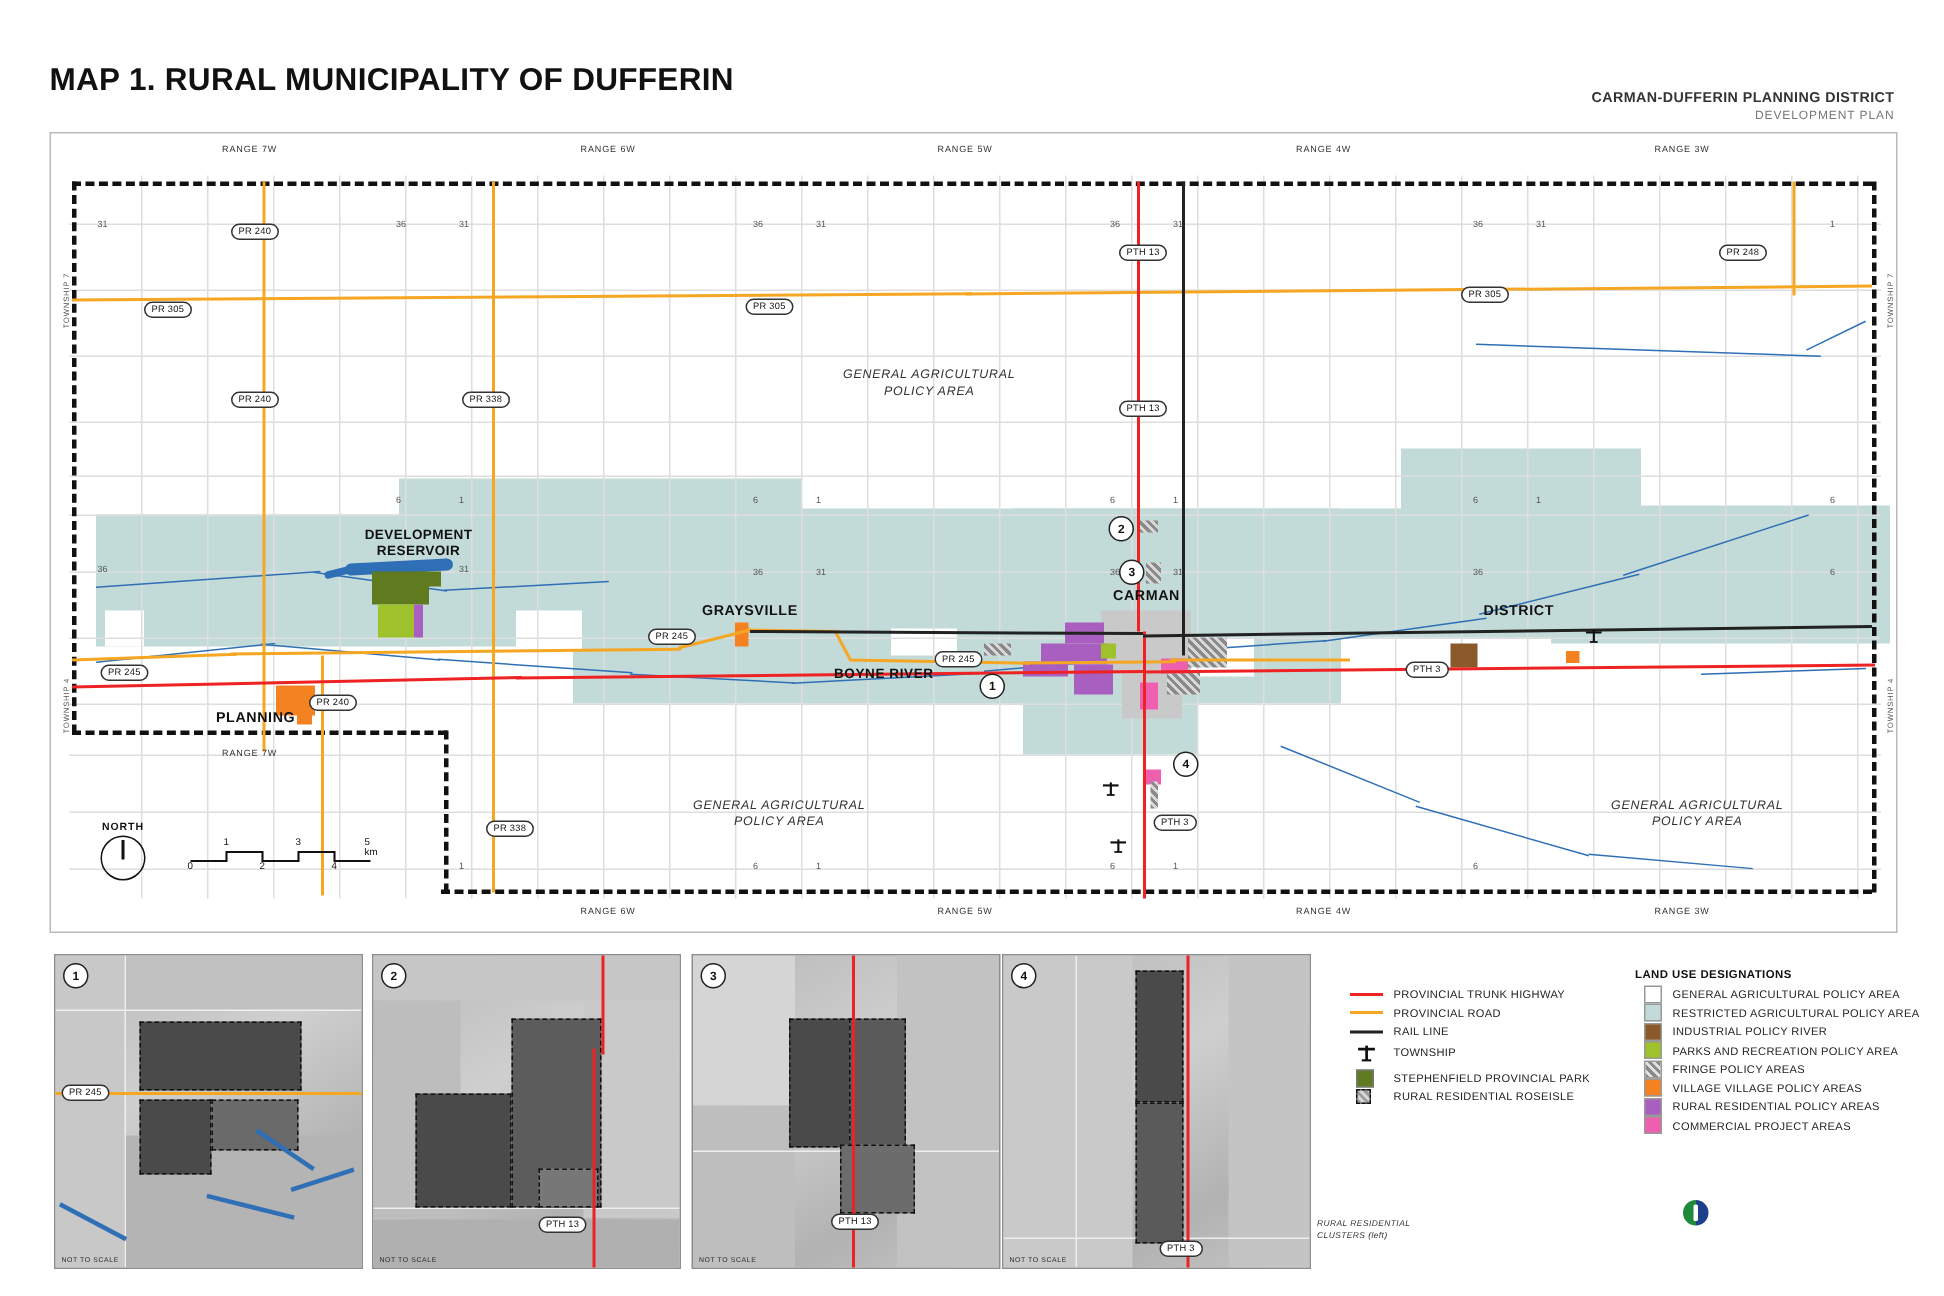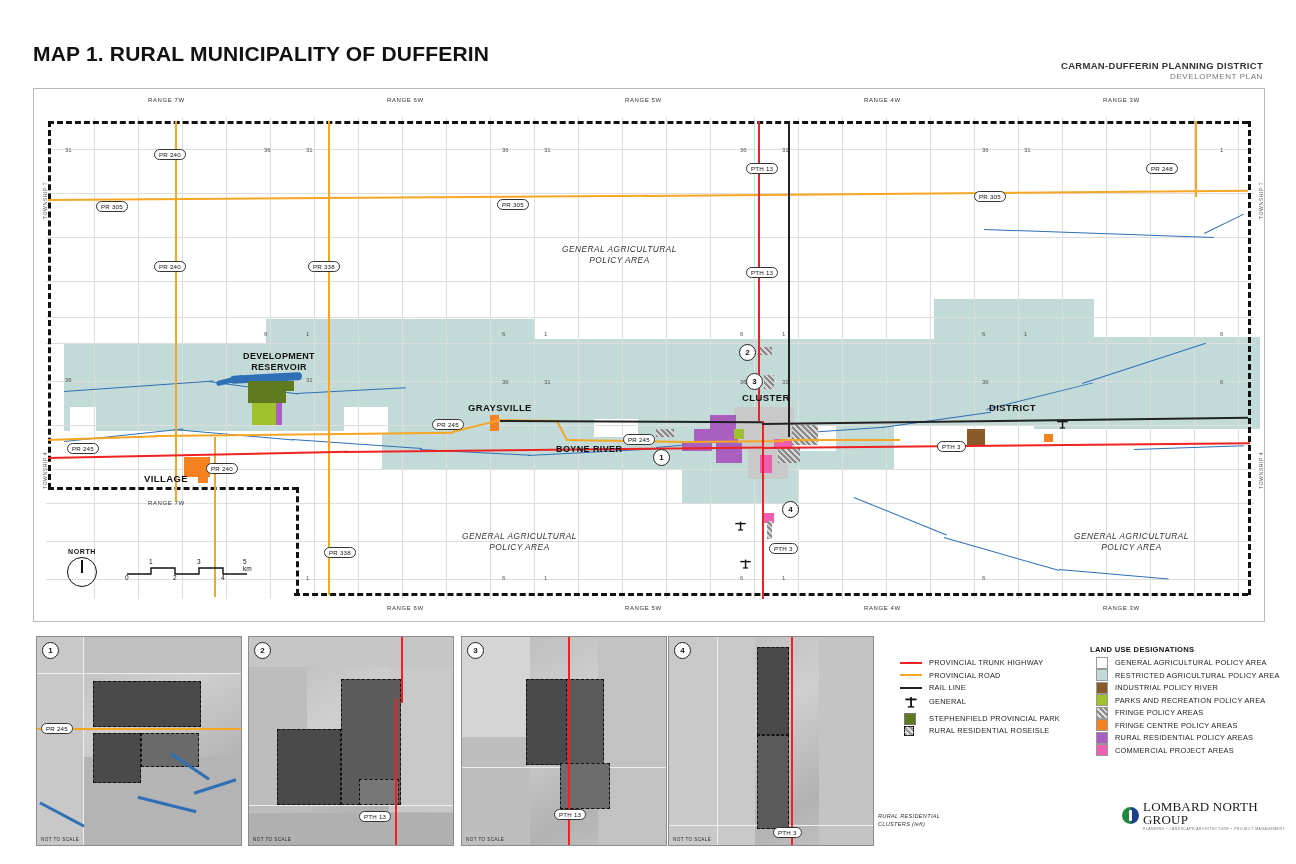--- a/index.html
+++ b/index.html
@@ -278,23 +278,23 @@
     <div class="shield" style="left:1112px;top:74px;">PR 248</div>
     <div class="shield" style="left:712px;top:74px;">PTH 13</div>
     <div class="shield" style="left:712px;top:178px;">PTH 13</div>
     <div class="shield" style="left:903px;top:352px;">PTH 3</div>
     <div class="shield" style="left:735px;top:454px;">PTH 3</div>
 
     <div class="resv" style="left:190px;top:262px;width:110px;">
       <span>DEVELOPMENT</span><br>
       <span>RESERVOIR</span>
     </div>
-    <div class="place" style="left:110px;top:384px;">VILLAGE</div>
+    <div class="place" style="left:110px;top:384px;">PLANNING</div>
     <div class="place" style="left:434px;top:313px;">GRAYSVILLE</div>
-    <div class="place" style="left:708px;top:303px;">CLUSTER</div>
+    <div class="place" style="left:708px;top:303px;">CARMAN</div>
     <div class="place" style="left:955px;top:313px;">DISTRICT</div>
     <div class="rivlbl" style="left:522px;top:355px;">BOYNE RIVER</div>
 
     <div class="area-lbl" style="left:528px;top:155px;">
       <span>GENERAL AGRICULTURAL</span><br>
       <span>POLICY AREA</span>
     </div>
     <div class="area-lbl" style="left:428px;top:442px;">
       <span>GENERAL AGRICULTURAL</span><br>
       <span>POLICY AREA</span>
@@ -412,21 +412,21 @@
       <div class="leg-t">RAIL LINE</div>
     </div>
     <div class="leg-row" style="height:14px;">
       <div class="leg-line" style="background:none;height:14px;position:relative;">
         <svg viewBox="0 0 20 20" width="14" height="14" style="position:absolute;left:4px;top:0;">
           <rect x="2" y="5" width="16" height="2.6" fill="#111"></rect>
             <rect x="8.8" y="3" width="2.6" height="14" fill="#111"></rect>
             <rect x="5.5" y="16" width="9" height="2" fill="#111"></rect>
         </svg>
       </div>
-      <div class="leg-t">GENERAL</div>
+      <div class="leg-t">TOWNSHIP</div>
     </div>
     <div class="leg-row" style="margin-top:4px;">
       <div class="leg-line" style="background:none;position:relative;height:10px;">
         <div style="position:absolute;left:4px;top:0;width:10px;height:10px;background:#5f7a1f;border:1px solid #777;"></div>
       </div>
       <div class="leg-t">STEPHENFIELD PROVINCIAL PARK</div>
     </div>
     <div class="leg-row">
       <div class="leg-line" style="background:none;position:relative;height:10px;">
         <div style="position:absolute;left:4px;top:0;width:10px;height:10px;background:repeating-linear-gradient(45deg,#9a9a9a 0 2px,#dcdcdc 2px 4px);border:1.4px dashed #111;box-sizing:border-box;"></div>
@@ -452,21 +452,21 @@
     <div class="leg-row">
       <div class="leg-box" style="background:#9ec12c;"></div>
       <div class="leg-t">PARKS AND  RECREATION POLICY AREA</div>
     </div>
     <div class="leg-row">
       <div class="leg-box" style="background:repeating-linear-gradient(45deg,#8a8a8a 0 2px,#e0e0e0 2px 4px);"></div>
       <div class="leg-t">FRINGE POLICY AREAS</div>
     </div>
     <div class="leg-row">
       <div class="leg-box" style="background:#f58220;"></div>
-      <div class="leg-t">FRINGE CENTRE POLICY AREAS</div>
+      <div class="leg-t">VILLAGE VILLAGE POLICY AREAS</div>
     </div>
     <div class="leg-row">
       <div class="leg-box" style="background:#a95fc0;"></div>
       <div class="leg-t">RURAL RESIDENTIAL POLICY AREAS</div>
     </div>
     <div class="leg-row">
       <div class="leg-box" style="background:#ef5fb0;"></div>
       <div class="leg-t">COMMERCIAL PROJECT AREAS</div>
     </div>
   </div>
@@ -534,17 +534,13 @@
   <div class="nts">NOT TO SCALE</div>
 </div>
 
 <div id="cluster-note">
   <div>RURAL RESIDENTIAL</div>
   <div>CLUSTERS (left)</div>
 </div>
 
 <div id="logo">
   <div class="mark"></div>
-  <div class="txt">
-    <div class="ln1">LOMBARD NORTH GROUP</div>
-    <div class="ln2">PLANNING • LANDSCAPE ARCHITECTURE • PROJECT MANAGEMENT</div>
-  </div>
 </div>
 
 </body></html>

